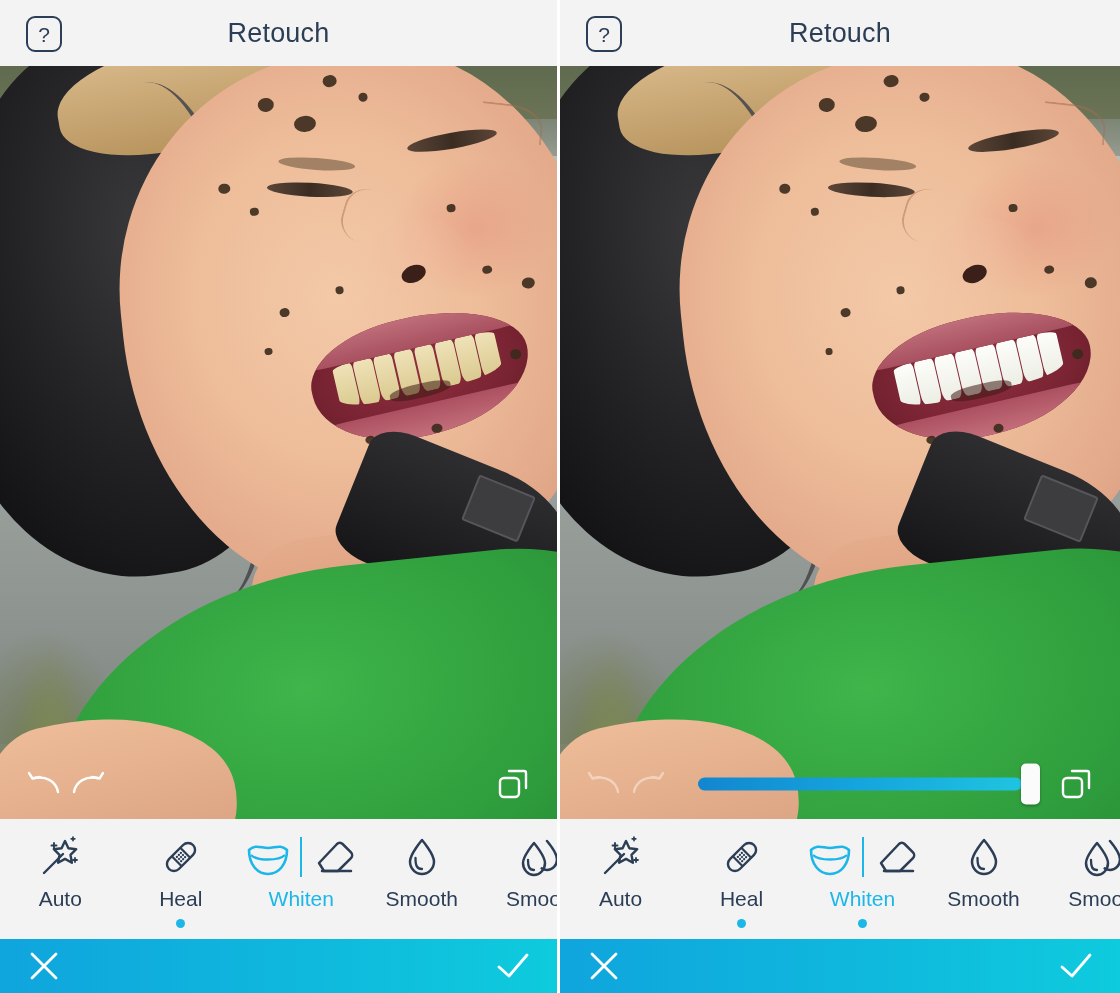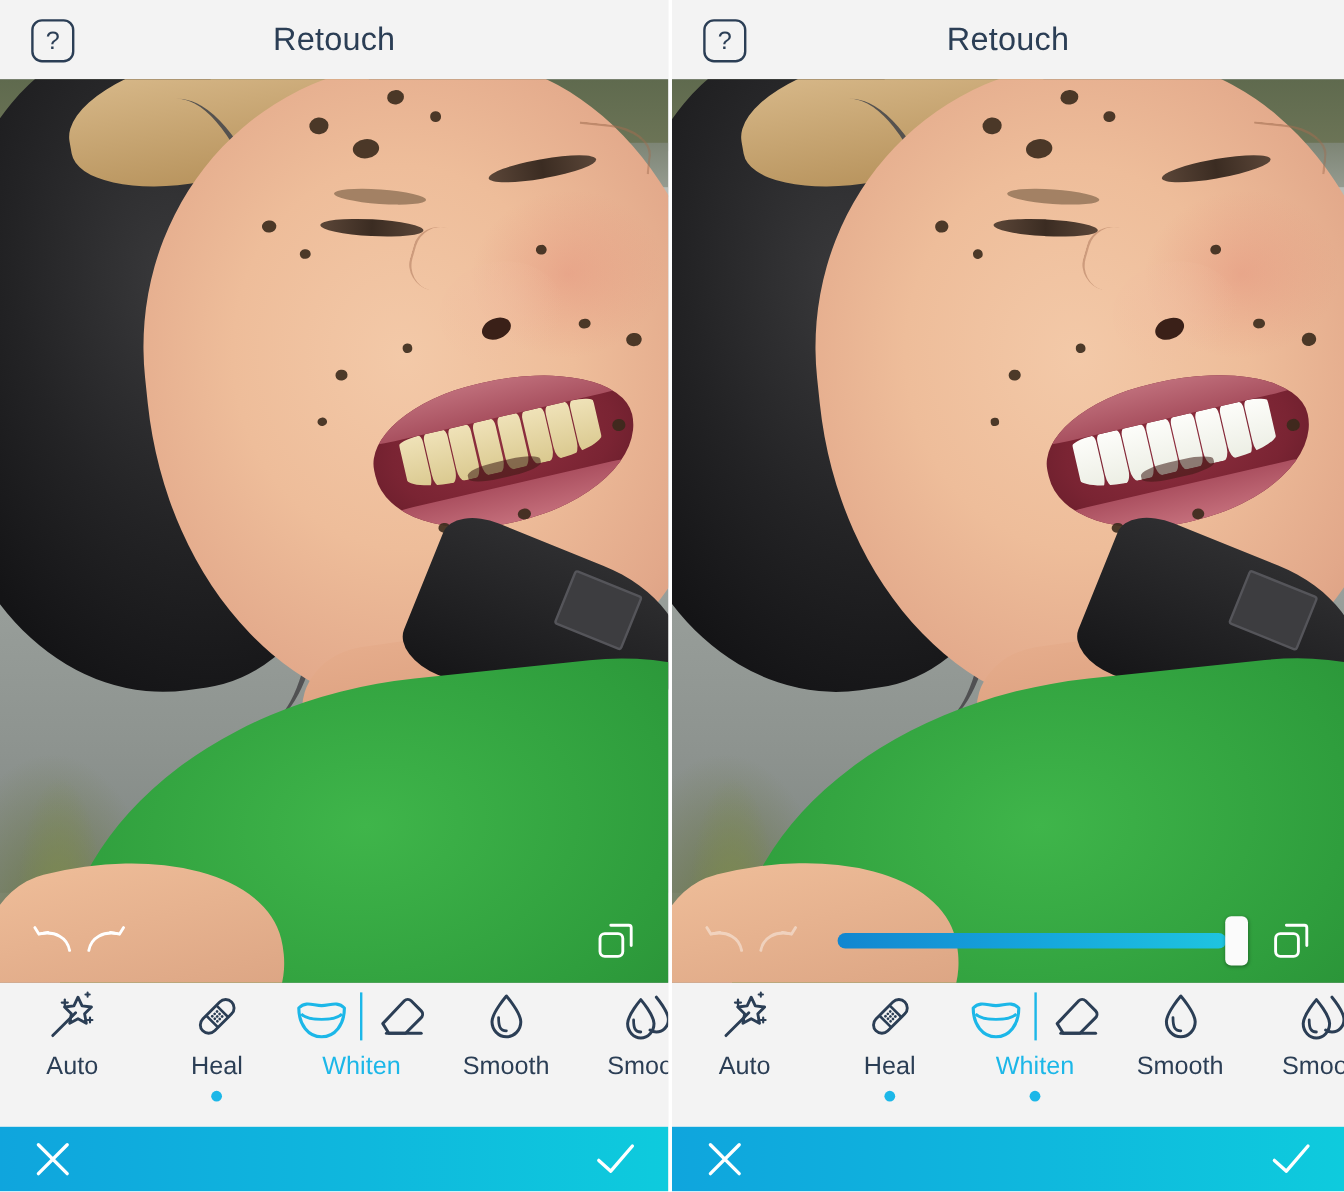--- a/index.html
+++ b/index.html
@@ -247,21 +247,21 @@
     border-radius: 5px;
     box-shadow: 0 1px 3px rgba(0,0,0,.3);
     cursor: pointer;
   }
 
   
   .tools {
     height: 120px; flex: 0 0 120px;
     background: #f3f3f3;
     display:flex; align-items:flex-start;
-    padding-top: 4px;
+    padding-top: 14px;
     overflow: hidden;
     justify-content: space-between;
   }
   .tool {
     flex: 0 0 120.5px;
     display:flex; flex-direction:column; align-items:center;
     cursor:pointer;
     position: relative;
   }
   .panel.right .tool { flex-basis: 121px; }

